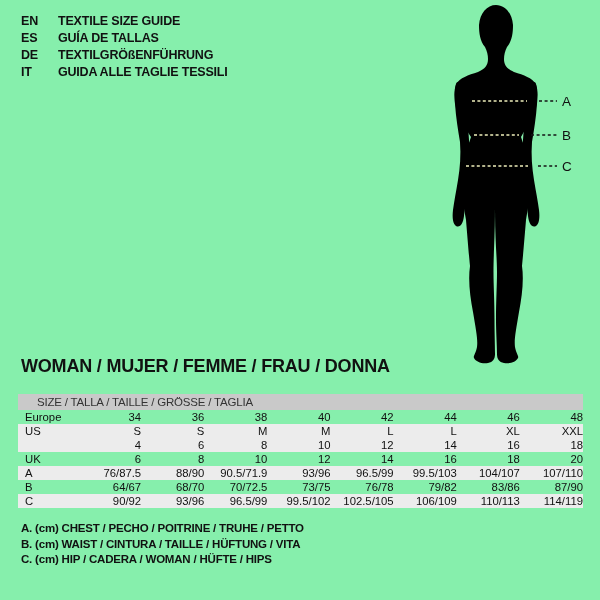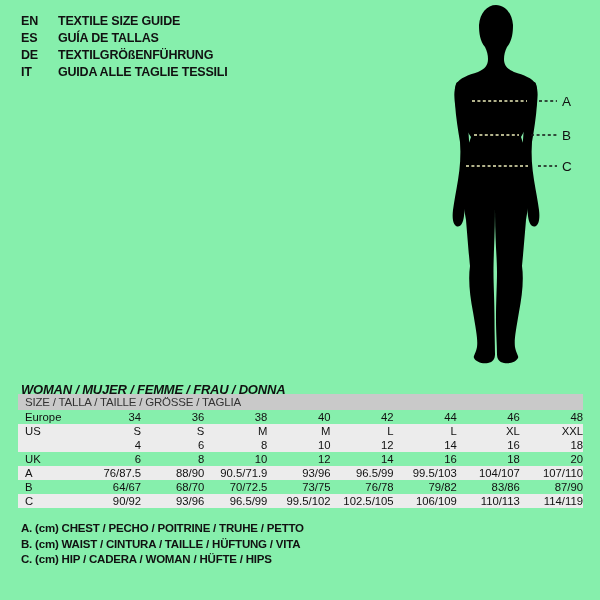--- a/index.html
+++ b/index.html
@@ -10,25 +10,25 @@
   }
   
   .lang-list { position:absolute; left:21px; top:13px; }
   .lang-row { display:flex; height:16.9px; align-items:center;
               font-size:12.5px; font-weight:700; letter-spacing:-0.2px; white-space:nowrap; }
   .lang-code { width:37px; flex:0 0 37px; }
   
   .figure { position:absolute; left:435px; top:0; width:165px; height:372px; margin:0; }
   .figure svg text { font-family:"Liberation Sans", sans-serif; font-size:13.5px; fill:#111; }
   
-  .heading { position:absolute; left:21px; top:382px; margin:0;
-             font-size:13px; font-weight:700; letter-spacing:-0.2px;font-style:italic; }
+  .heading { position:absolute; left:21px; top:356px; margin:0;
+             font-size:18px; font-weight:700; letter-spacing:-0.2px; }
   
   .size-table { position:absolute; left:18px; top:394px; width:565px; font-size:11.3px; }
-  .t-header { height:15.8px; display:flex; align-items:center; padding-left:7px;
+  .t-header { height:15.8px; display:flex; align-items:center; padding-left:19px;
               box-sizing:border-box; background:var(--header-bg,#c9c9c9);
               font-size:11.5px; color:#333; letter-spacing:-0.2px; }
   .t-row { display:flex; height:14px; align-items:center; }
   .t-row.shaded { background:var(--stripe-bg,#ececec); }
   .t-label { width:60px; flex:0 0 60px; padding-left:7px; box-sizing:border-box; }
   .t-cell { flex:1 1 0; text-align:right; }
   
   .legend { position:absolute; left:21px; top:520px; }
   .legend-row { height:15.7px; display:flex; align-items:center;
                 font-size:11.5px; font-weight:700; letter-spacing:-0.2px; white-space:nowrap; }

